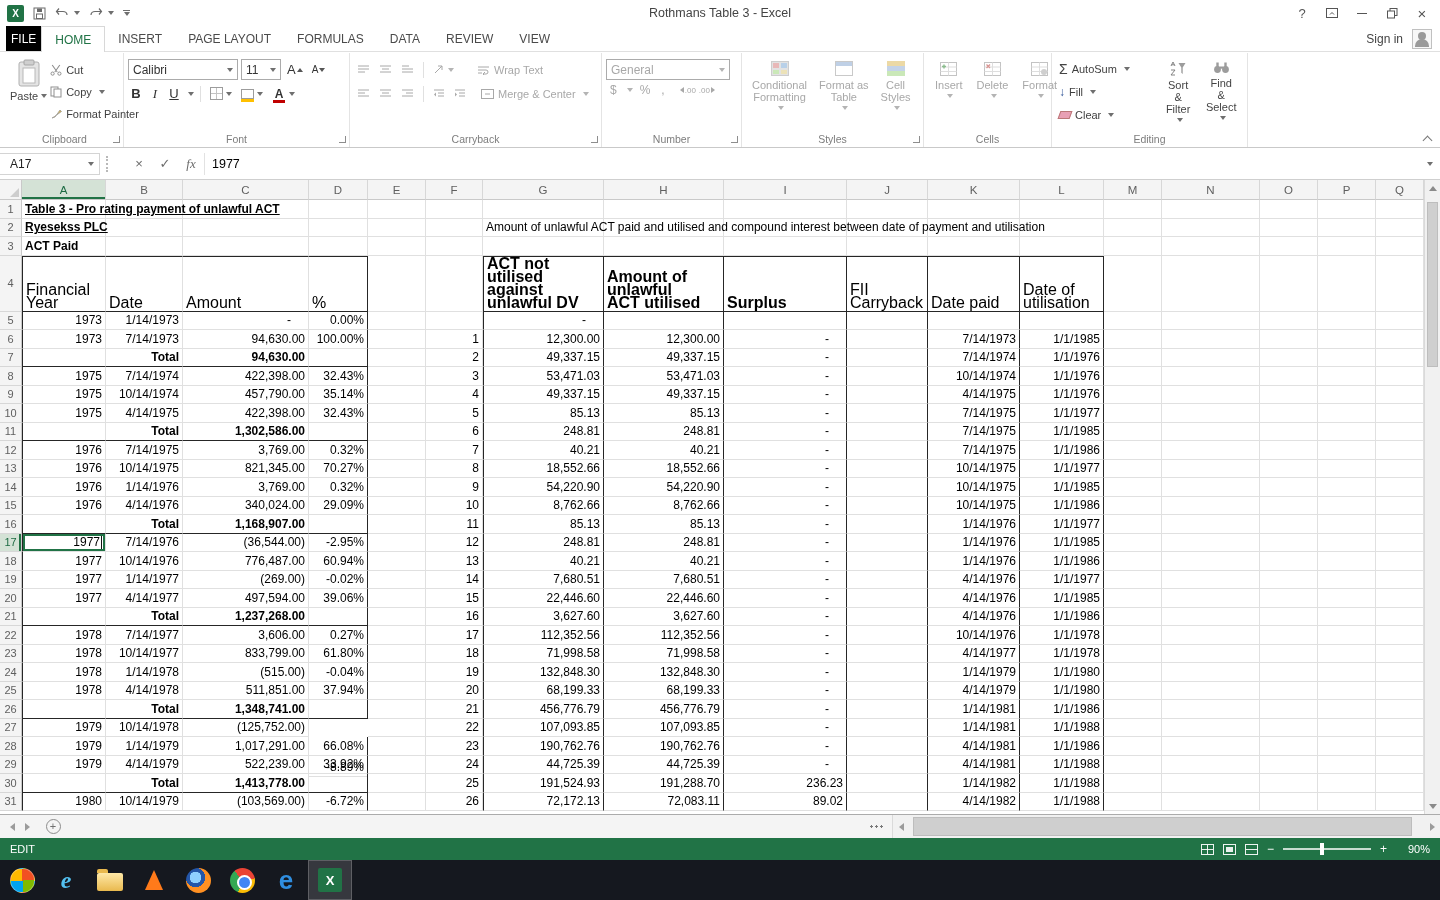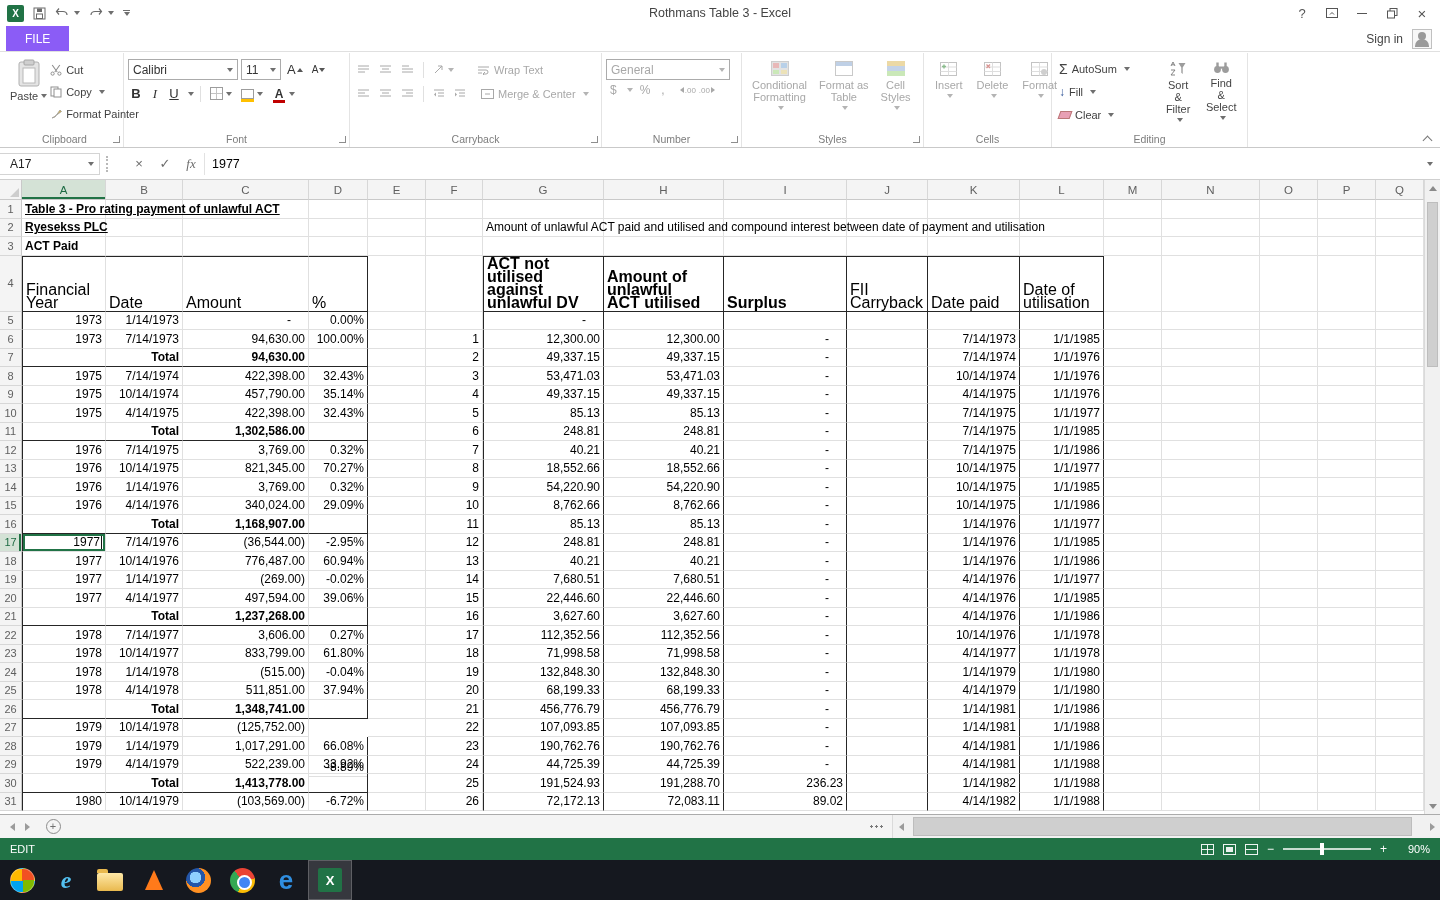--- a/index.html
+++ b/index.html
@@ -13,21 +13,21 @@
 .qbtn{display:flex;align-items:center;gap:2px;}
 .title-text{position:absolute;left:50%;transform:translateX(-50%);font-size:12.5px;color:#444;white-space:nowrap;}
 .win-controls{margin-left:auto;display:flex;align-items:center;gap:2px;padding-right:4px;}
 .wbtn{width:28px;height:22px;display:flex;align-items:center;justify-content:center;color:#555;font-size:13px;}
 .minbar{width:10px;height:1px;background:#555;}
 .dd{width:0;height:0;border-left:3px solid transparent;border-right:3px solid transparent;border-top:4px solid #6f6f6f;display:inline-block;margin-left:3px;flex:none;}
 .dis .dd,.dd.dis{border-top-color:#b4b4b4;}
 
 
 .tabs-row{height:26px;display:flex;align-items:stretch;background:#fff;border-bottom:1px solid #e0e0e0;}
-.file-tab{background:#8b5cf6;color:#fff;font-size:12px;display:flex;align-items:center;padding:0 19px;margin-left:6px;}
+.file-tab{background:#000000;color:#fff;font-size:12px;display:flex;align-items:center;padding:0 5px;margin-left:6px;}
 .rtabs{display:flex;align-items:stretch;}
 .rtab{display:flex;align-items:center;padding:0 13px;font-size:12px;color:#4a4a4a;}
 .rtab.active{color:#217346;background:#fff;border:1px solid #d8d8d8;border-bottom:none;margin-bottom:-1px;}
 .signin{margin-left:auto;display:flex;align-items:center;gap:9px;padding-right:8px;font-size:12px;color:#444;}
 .avatar{width:20px;height:20px;border:1px solid #c0c0c0;background:#f7f7f7;position:relative;overflow:hidden;}
 .avatar::before{content:"";position:absolute;width:8px;height:8px;border-radius:50%;background:#9a9a9a;top:2px;left:5px;}
 .avatar::after{content:"";position:absolute;width:14px;height:8px;border-radius:7px 7px 0 0;background:#9a9a9a;bottom:1px;left:2px;}
 
 
 .ribbon{height:96px;background:#fff;border-bottom:1px solid #c9c9c9;display:flex;padding:1px 2px 0 6px;position:relative;}
@@ -220,20 +220,29 @@
             <rect x="3" y="0.5" width="7" height="7" fill="none" stroke="#555"></rect>
             <rect x="0.5" y="3" width="7" height="7" fill="#fff" stroke="#555"></rect>
           </svg>
       </span>
       <span class="wbtn" style="font-size:15px;">×</span>
     </div>
   </div>
 
   <div class="tabs-row">
     <div class="file-tab">FILE</div>
+    <div class="rtabs">
+        <div class="rtab active">HOME</div>
+        <div class="rtab">INSERT</div>
+        <div class="rtab">PAGE LAYOUT</div>
+        <div class="rtab">FORMULAS</div>
+        <div class="rtab">DATA</div>
+        <div class="rtab">REVIEW</div>
+        <div class="rtab">VIEW</div>
+      </div>
     <div class="signin">
       <span>Sign in</span>
       <span class="avatar"></span>
     </div>
   </div>
 
   <div class="ribbon">
 
     <div class="rgroup" style="width:118px">
       <div class="rcontent">

